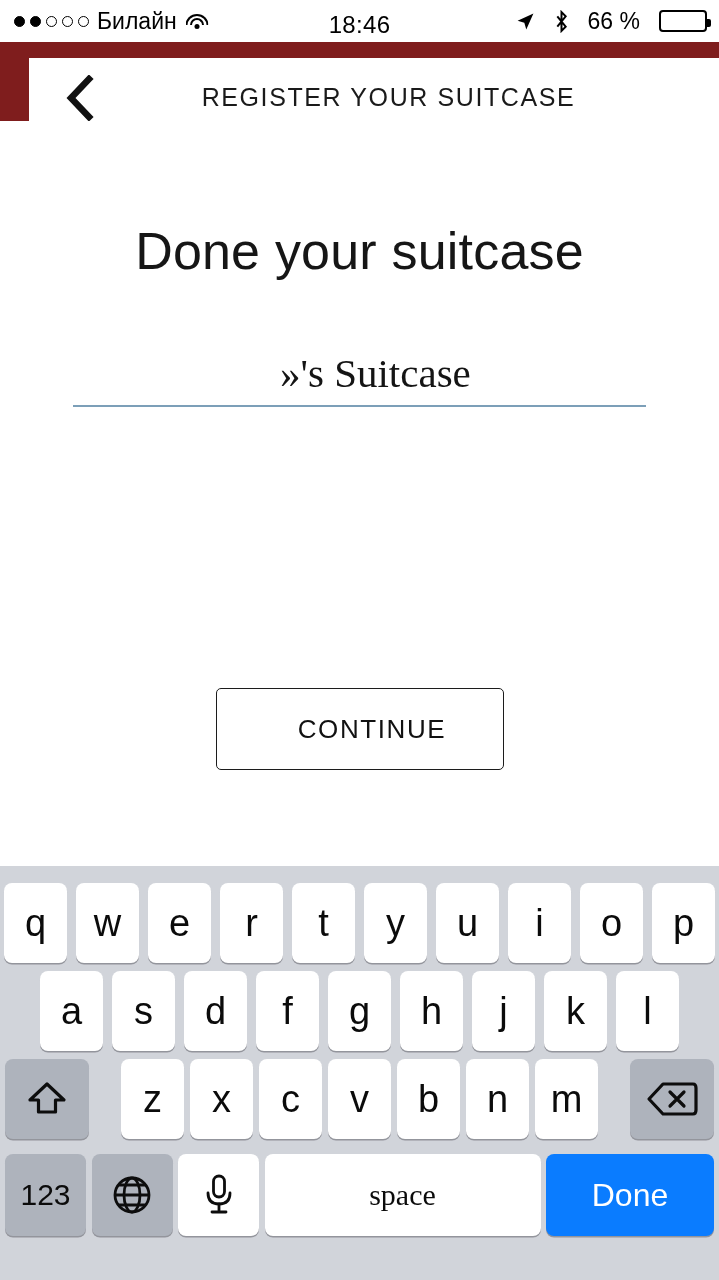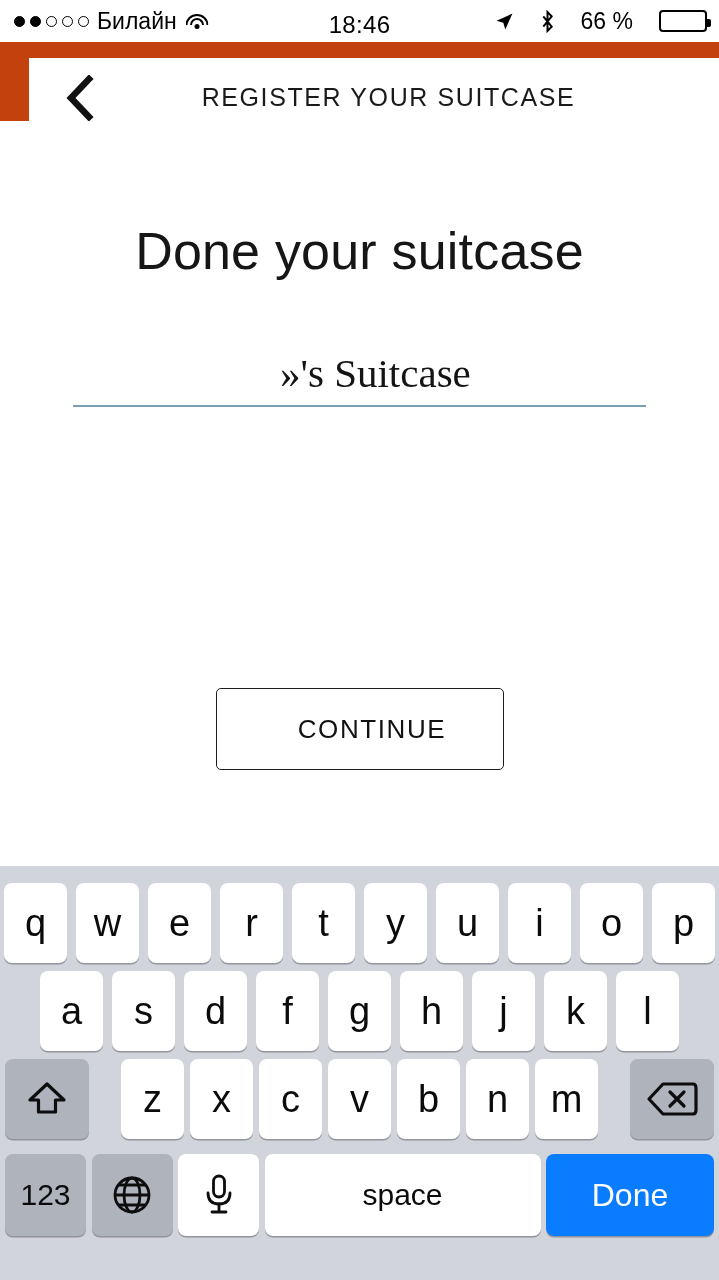--- a/index.html
+++ b/index.html
@@ -5,21 +5,21 @@
   * { box-sizing: border-box; margin: 0; padding: 0; }
   html, body {
     width: 719px; height: 1280px;
     background: #ffffff;
     font-family: "Liberation Sans", "DejaVu Sans", sans-serif;
     overflow: hidden;
   }
   #screen {
     position: relative;
     width: 719px; height: 1174px;
-    background: #c2410c;
+    background: #7f1d1d;
   }
 
   
   .statusbar {
     position: absolute; top: 0; left: 0;
     width: 719px; height: 42px;
     background: #ffffff;
     display: flex; align-items: center;
     font-size: 23px; color: #000;
   }
@@ -43,21 +43,21 @@
   .wifi-ico i:nth-child(2){ width: 14px; height: 7px;  bottom: 5px; }
   .wifi-ico i:nth-child(3){
     width: 5px; height: 5px; bottom: 1px; border: none; background: #000; border-radius: 50%;
   }
   .sb-center {
     position: absolute; left: 0; width: 719px; text-align: center; top: 4px;
     line-height: 42px; font-size: 24px; font-weight: 400; letter-spacing: 0.3px;
   }
   .sb-right {
     position: absolute; right: 12px; top: 0; height: 42px;
-    display: flex; align-items: center; gap: 26px;
+    display: flex; align-items: center; gap: 19px;
   }
   .loc-ico { width: 19px; height: 19px; }
   .bt-ico  { width: 15px; height: 23px; }
   .batt-pct { font-size: 23px; }
   .batt {
     width: 48px; height: 22px; border: 2px solid #000; border-radius: 4px;
     position: relative; padding: 2px;
   }
   .batt::after {
     content: ""; position: absolute; right: -6px; top: 7px;
@@ -132,21 +132,21 @@
   }
   .krow.r1 .key { width: 63px; height: 80px; }
   .krow.r2 .key { width: 63px; height: 80px; }
   .krow.r3 .key.letter { width: 63px; height: 80px; }
   .key.gray { background: #aeb3bc; }
   .key.shift { width: 84px; height: 80px; }
   .key.backspace { width: 84px; height: 80px; }
   .key.num123 { width: 81px; height: 82px; font-size: 30px; }
   .key.globe  { width: 81px; height: 82px; }
   .key.mic    { width: 81px; height: 82px; }
-  .key.space  { width: 276px; height: 82px; font-size: 30px; }
+  .key.space  { width: 276px; height: 82px; font-size: 30px; font-family: Liberation Serif, serif; }
   .key.done   { width: 168px; height: 82px; background: #0a7cff; color: #ffffff; font-size: 32px; }
 </style>
 </head>
 <body>
 
 <div id="screen">
 
   <div class="statusbar">
     <div class="sb-left">
       <span class="sig-dots">

